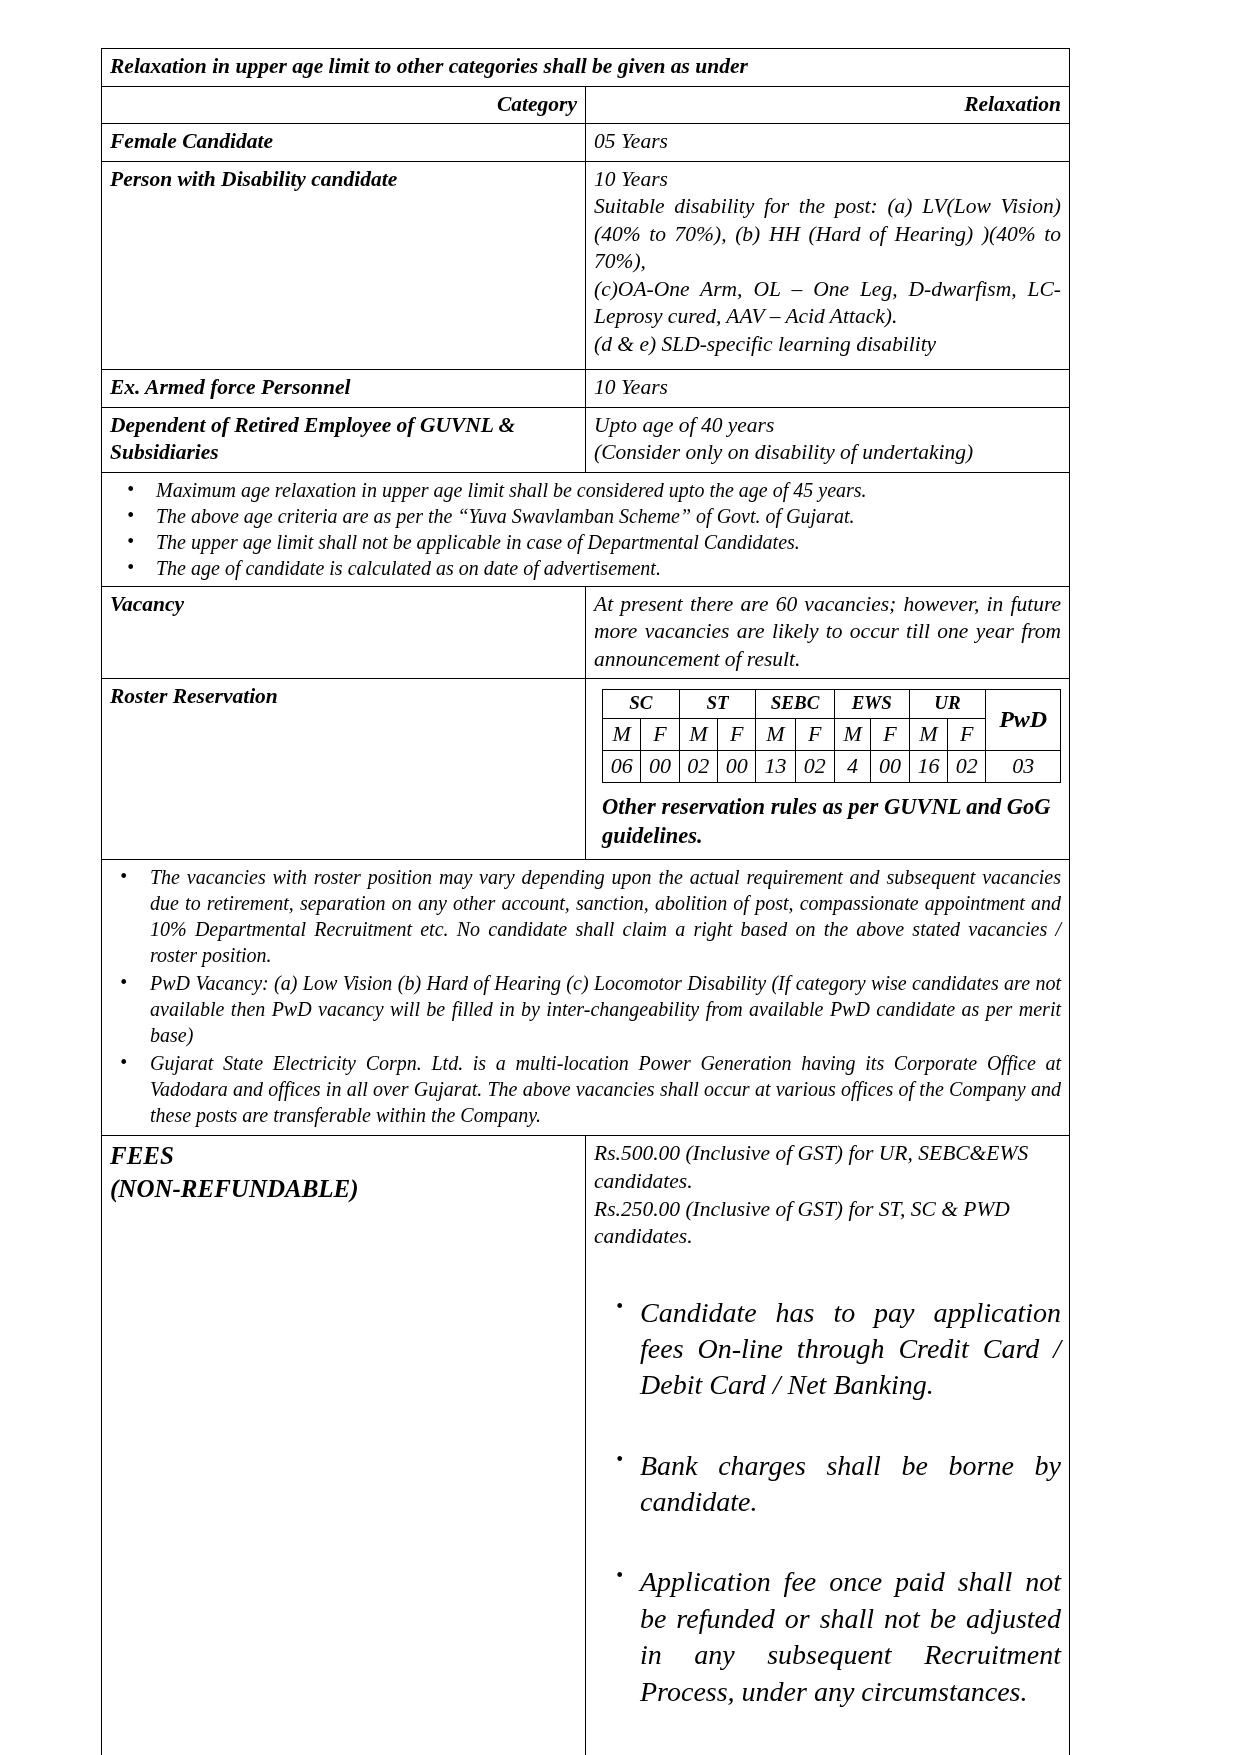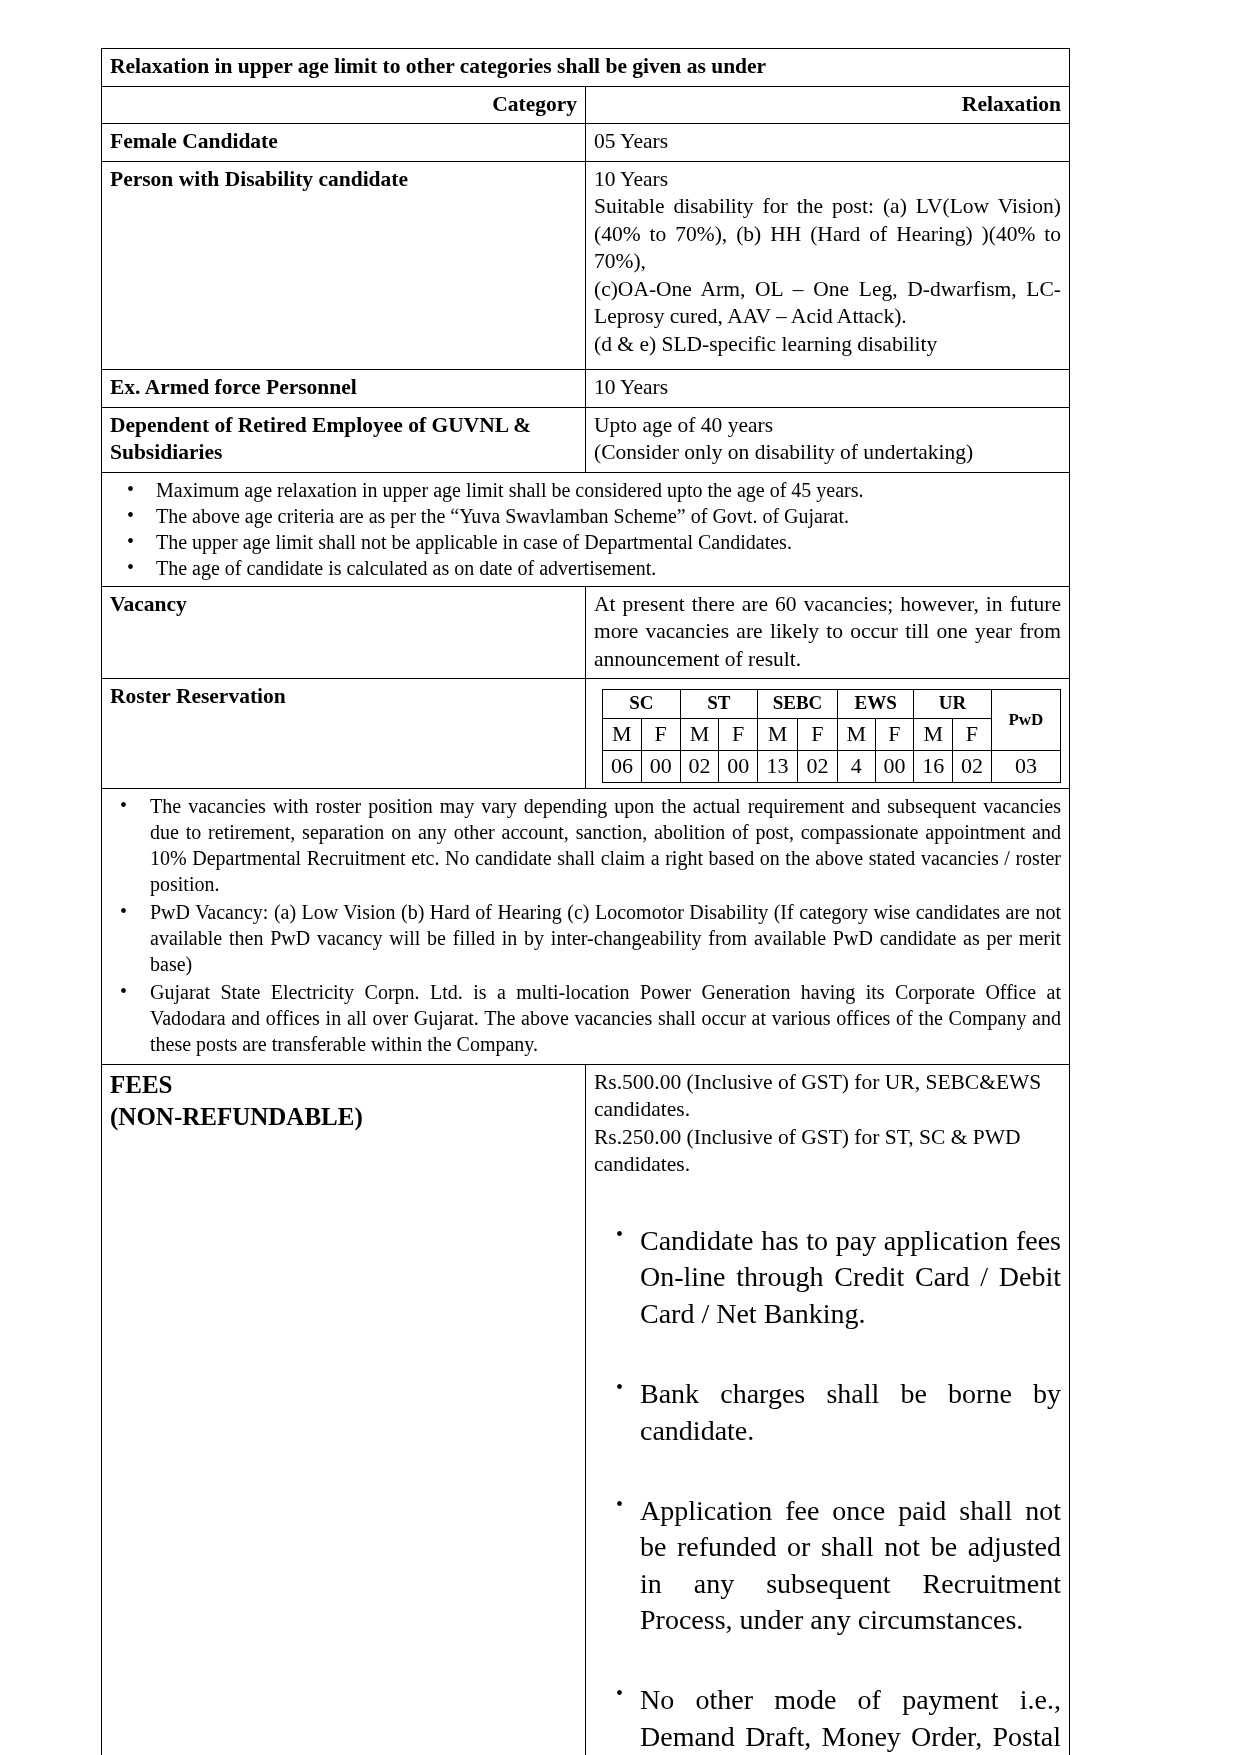--- a/index.html
+++ b/index.html
@@ -13,20 +13,21 @@
     font-family: "Liberation Serif", "DejaVu Serif", serif;
     color: #000000;
     overflow: hidden;
   }
   .page {
     position: relative;
     width: 1241px;
     height: 1748px;
     box-sizing: border-box;
     padding: 48px 100px 0 101px;
+    font-style: italic;
   }
   table.doc {
     width: 969px;
     border-collapse: collapse;
     table-layout: fixed;
   }
   table.doc > tbody > tr > td {
     border: 1.5px solid #000;
     vertical-align: top;
     padding: 4px 8px 5px 8px;
@@ -104,21 +105,21 @@
     font-size: 22px;
     font-weight: normal;
     padding: 1px 0 2px 0;
   }
   table.roster th {
     font-weight: bold;
     font-size: 19px;
   }
   table.roster .grp { width: 104px; }
   table.roster .sub { width: 52px; }
-  table.roster .pwd { width: 98px; font-weight: bold; font-size: 17px; }
+  table.roster .pwd { width: 98px; font-weight: bold; font-size: 24px; }
   .roster-note {
     font-weight: bold;
     font-size: 22.5px;
     margin: 10px 0 4px 8px;
   }
   .nowrap-cell { padding-top: 6px; }
   .vac-cell { line-height: 1.3; }
   .fees-label { font-weight: bold; font-size: 25px; line-height: 1.3; }
   .small-gap { height: 6px; }
 </style>
@@ -220,20 +221,21 @@
                 <td class="sub">13</td>
                 <td class="sub">02</td>
                 <td class="sub">4</td>
                 <td class="sub">00</td>
                 <td class="sub">16</td>
                 <td class="sub">02</td>
                 <td>03</td>
               </tr>
             </tbody>
           </table>
+          <div class="roster-note">Other reservation rules as per GUVNL and GoG guidelines.</div>
         </td>
       </tr>
 
       <tr>
         <td colspan="2">
           <ul class="bl wide">
             <li>The vacancies with roster position may vary depending upon the actual requirement and subsequent vacancies due to retirement, separation on any other account, sanction, abolition of post, compassionate appointment and 10% Departmental Recruitment etc. No candidate shall claim a right based on the above stated vacancies / roster position.</li>
             <li>PwD Vacancy:   (a) Low Vision (b) Hard of Hearing (c) Locomotor Disability (If category wise candidates are not available then PwD vacancy will be filled in by inter-changeability from available PwD candidate as per merit base)</li>
             <li>Gujarat State Electricity Corpn. Ltd. is a multi-location Power Generation  having its Corporate Office at Vadodara and offices in all over Gujarat. The above vacancies shall occur at various offices of the Company and these posts are transferable within the Company.</li>
           </ul>

